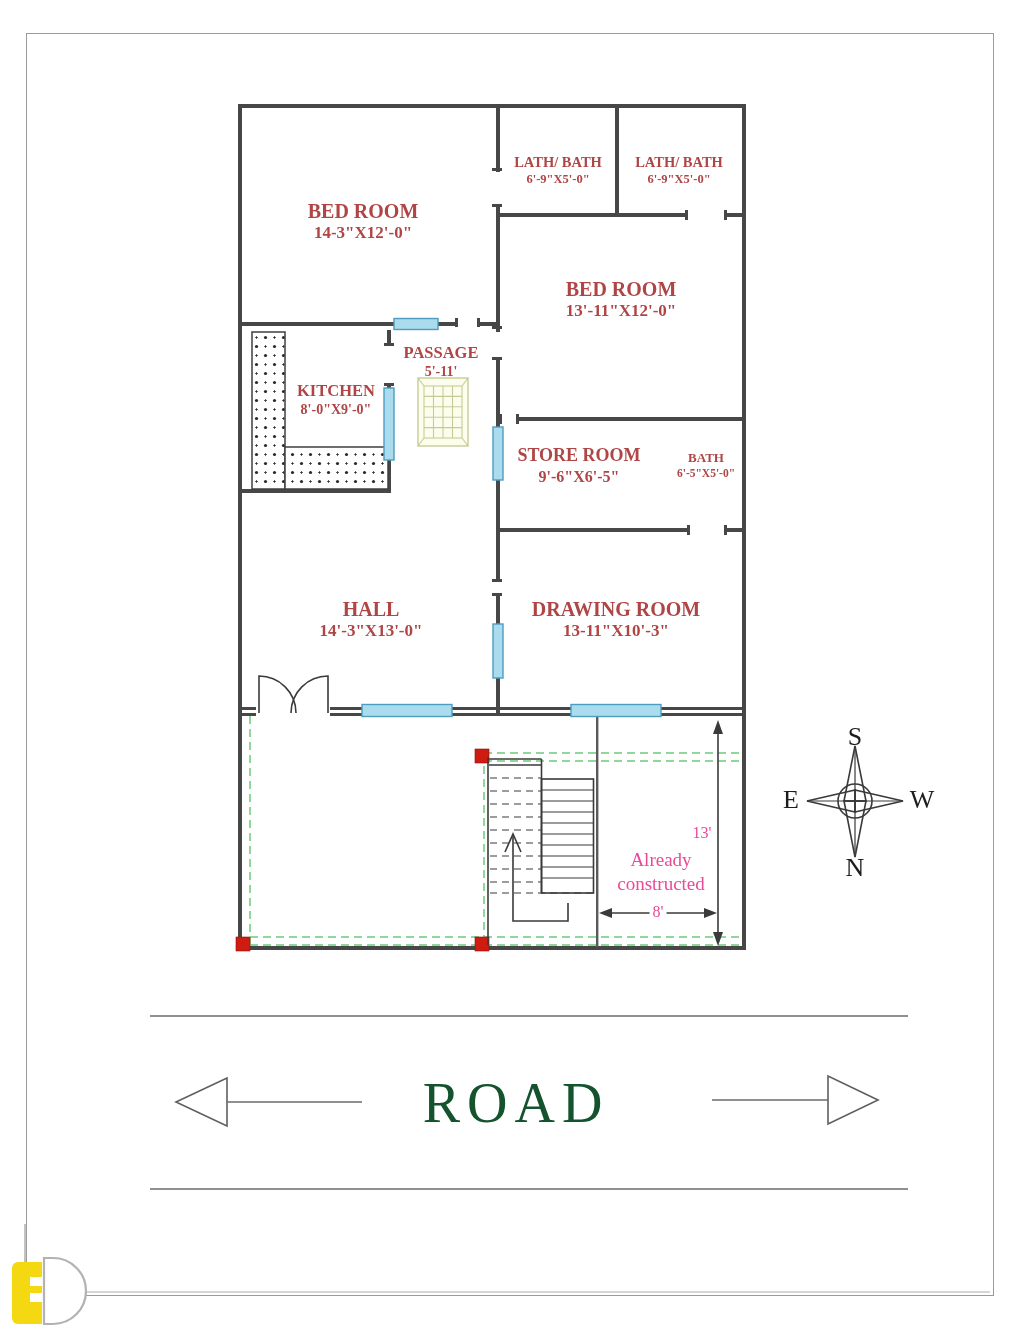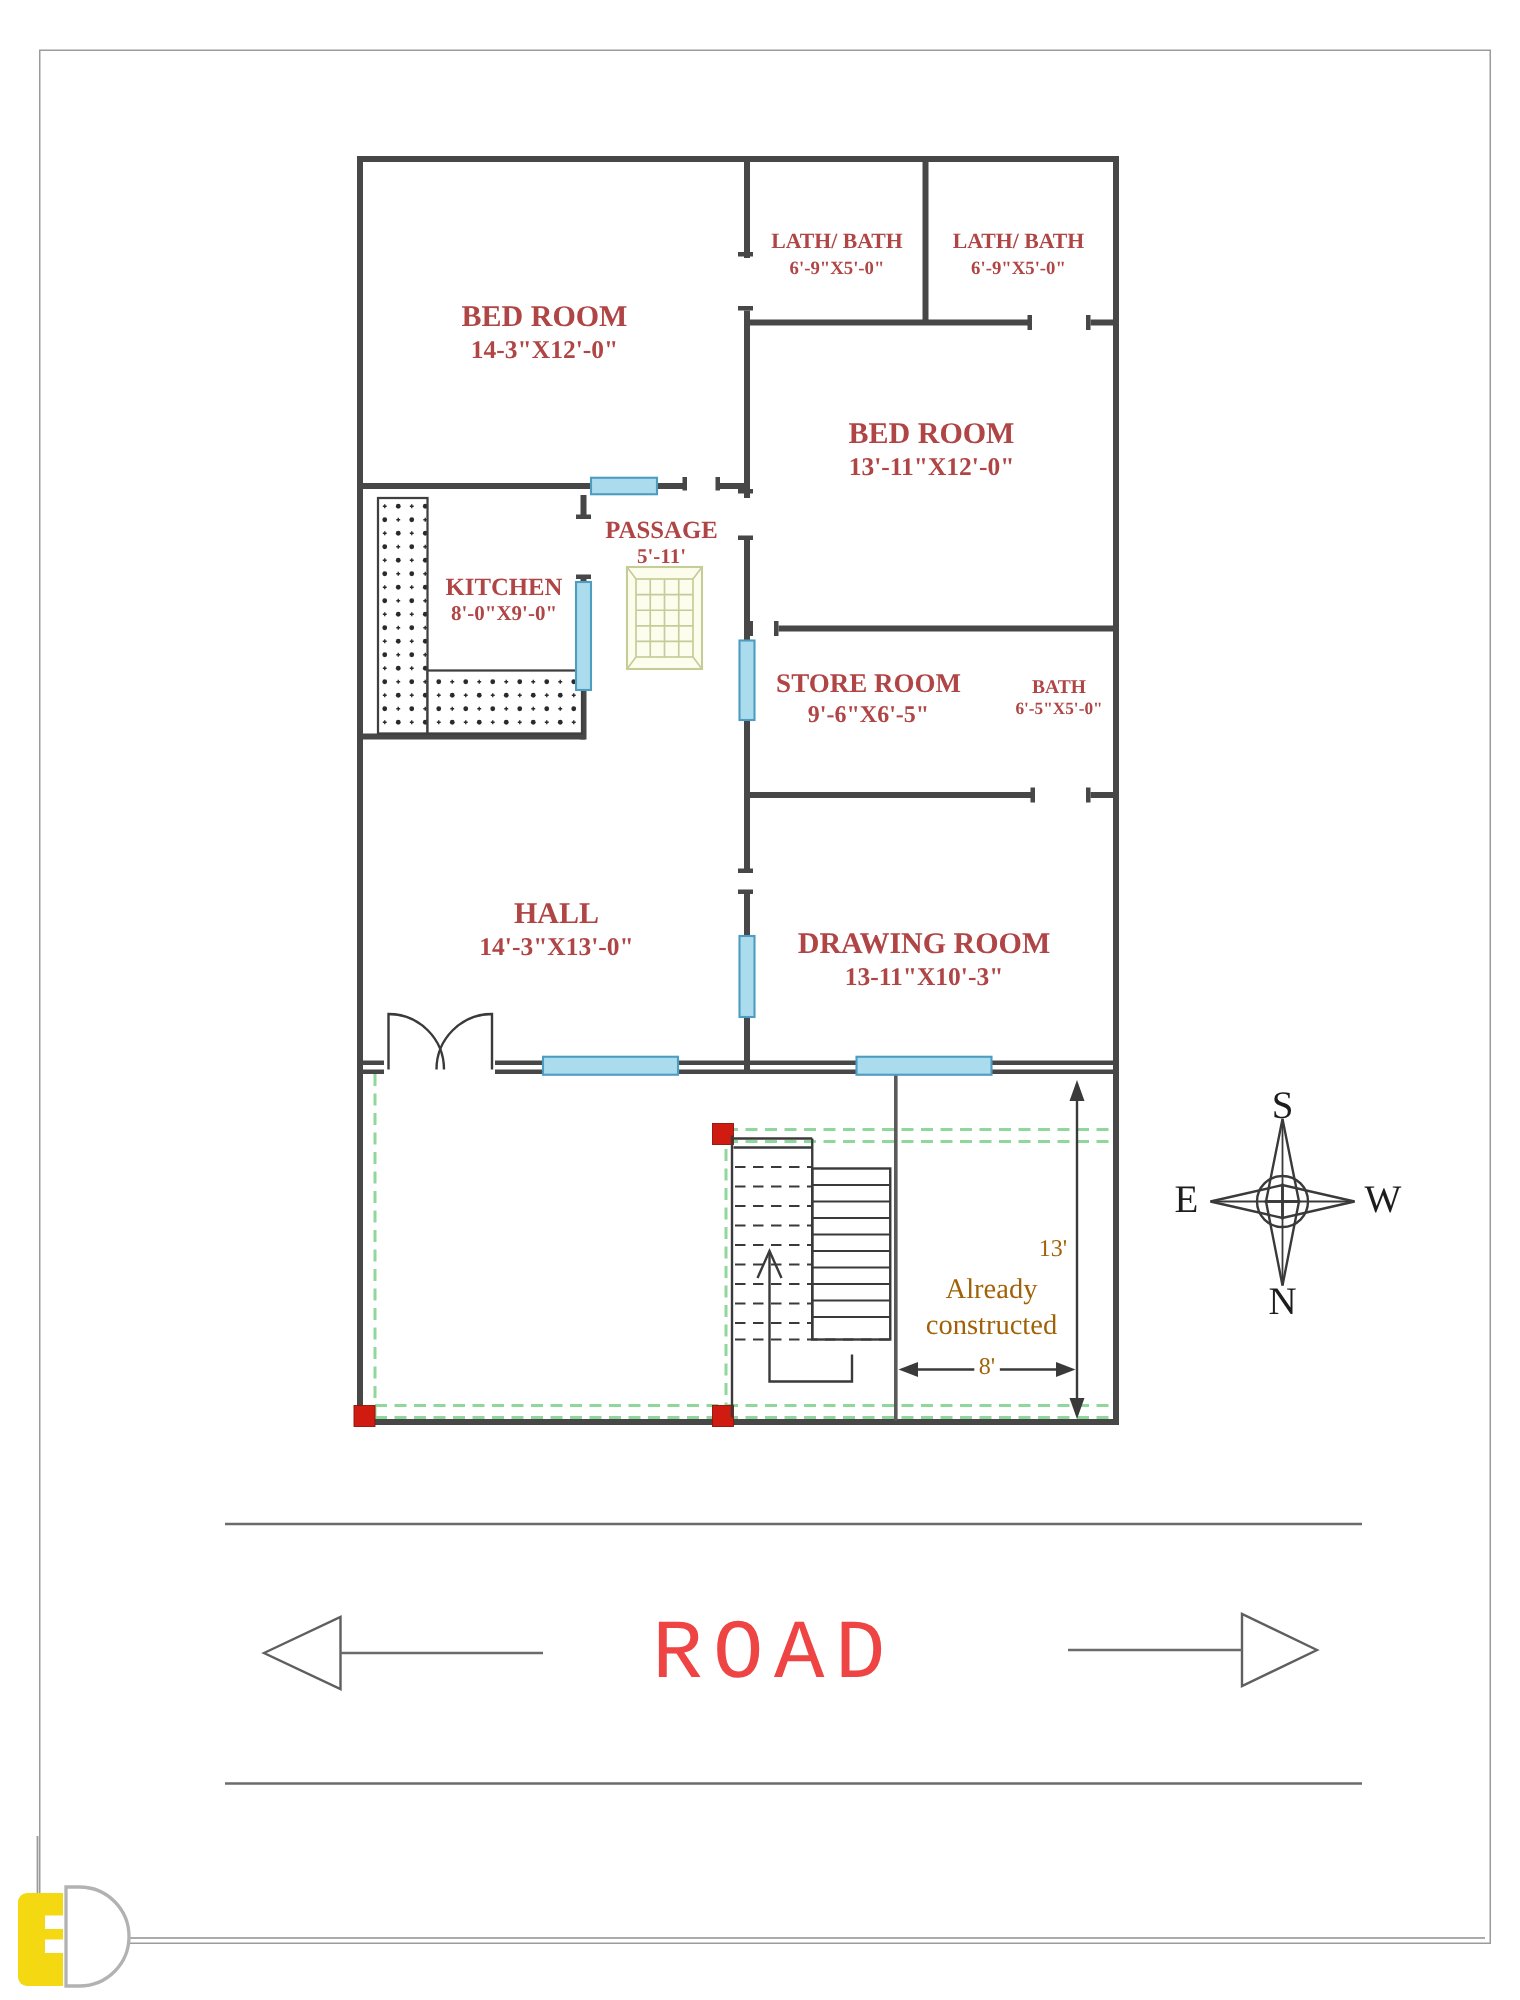--- a/index.html
+++ b/index.html
@@ -24,26 +24,26 @@
 
   .room{position:absolute;transform:translate(-50%,-50%);text-align:center;
         color:var(--room-label,#b04545);font-weight:700;white-space:nowrap;line-height:1.22;}
   .room .rsize{font-weight:700;}
   .sz-lg .rname{font-size:20px;} .sz-lg .rsize{font-size:17px;}
   .sz-ml .rname{font-size:18px;} .sz-ml .rsize{font-size:16px;}
   .sz-md .rname{font-size:16.5px;} .sz-md .rsize{font-size:14px;}
   .sz-sm .rname{font-size:14.5px;} .sz-sm .rsize{font-size:12.5px;}
   .sz-xs .rname{font-size:13px;} .sz-xs .rsize{font-size:11.5px;}
   .black{color:var(--open-space-text,#1c1c1c);}
-  .blk{position:absolute;transform:translate(-50%,-50%);color:#a16207;text-align:center;white-space:nowrap;}
+  .blk{position:absolute;transform:translate(-50%,-50%);color:#ec4899;text-align:center;white-space:nowrap;}
   .already{font-size:19px;line-height:1.25;}
   .dimlbl{font-size:16px;background:#fff;padding:0 3px;}
   .compass-letter{font-size:26px;color:#1d1d1d;}
-  .road-label{position:absolute;transform:translate(-50%,-50%);font-size:56px;color:#ef4444;
-              letter-spacing:7px;white-space:nowrap;font-family:Liberation Mono, monospace;}
+  .road-label{position:absolute;transform:translate(-50%,-50%);font-size:56px;color:#14532d;
+              letter-spacing:7px;white-space:nowrap;}
   .logo-text{position:absolute;font-family:"Liberation Sans","DejaVu Sans",sans-serif;
              font-weight:700;color:#fff;-webkit-text-stroke:1px var(--logo-outline,#a8a8a8);
              text-shadow:0 0 1px #b5b5b5;white-space:nowrap;}
   .lg-disc{left:146px;top:1266px;font-size:26px;}
   .lg-disc .com{font-size:15px;}
   .lg-eng{left:76px;top:1289px;font-size:31px;}
 </style>
 </head>
 <body>
 
@@ -244,21 +244,21 @@
     <div class="rsize">9'-6"X6'-5"</div>
   </div>
   <div class="room sz-xs" style="left:706px;top:465px;">
     <div class="rname">BATH</div>
     <div class="rsize">6'-5"X5'-0"</div>
   </div>
   <div class="room sz-lg" style="left:371px;top:620px;">
     <div class="rname">HALL</div>
     <div class="rsize">14'-3"X13'-0"</div>
   </div>
-  <div class="room sz-lg" style="left:616px;top:640px;">
+  <div class="room sz-lg" style="left:616px;top:620px;">
     <div class="rname">DRAWING ROOM</div>
     <div class="rsize">13-11"X10'-3"</div>
   </div>
 
   <div class="blk already" style="left:661px;top:872px;">
     <div>Already</div>
     <div>constructed</div>
   </div>
   <div class="blk dimlbl" style="left:702px;top:833px;"><span>13'</span></div>
   <div class="blk dimlbl" style="left:658px;top:912px;"><span>8'</span></div>

